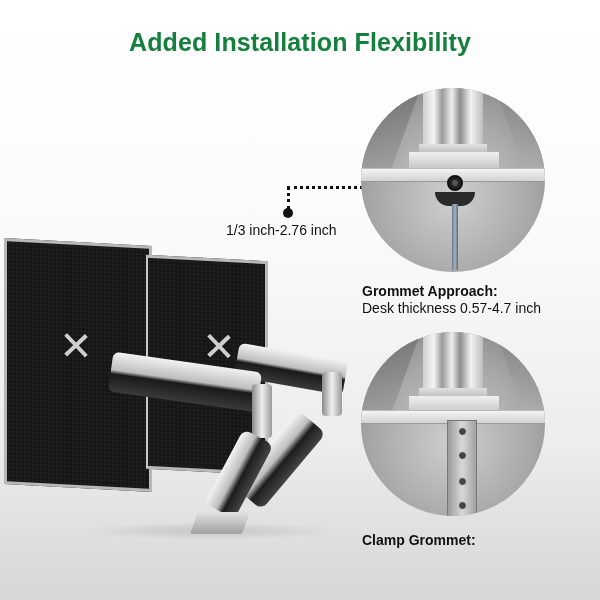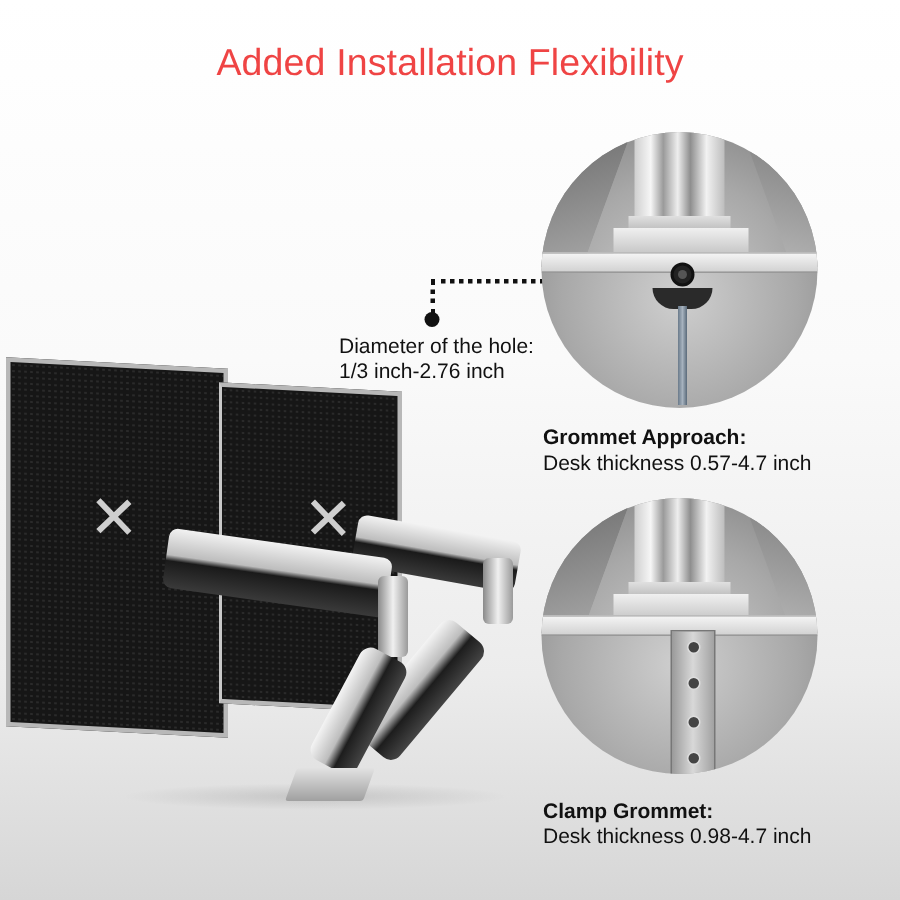--- a/index.html
+++ b/index.html
@@ -4,21 +4,21 @@
 <style>
   html, body { margin:0; padding:0; }
   body {
     width:600px; height:600px; overflow:hidden; position:relative;
     background: linear-gradient(180deg, #ffffff 0%, #fafafa 40%, #ececec 75%, #d6d6d6 100%);
     font-family: "Liberation Sans", "DejaVu Sans", sans-serif;
     color:#222;
   }
   .title {
     position:absolute; top:28px; left:0; width:600px; text-align:center;
-    font-size:25px; font-weight:normal; color:#ef4444; letter-spacing:0.1px;
+    font-size:25px; font-weight:bold; color:#15803d; letter-spacing:0.1px;
   }
   .label { position:absolute; font-size:14px; line-height:17px; color:#111; }
   .label .head { font-weight:bold; }
   .hole-label { left:226px; top:222px; font-size:14px; }
   .grommet-label { left:362px; top:283px; }
   .clamp-label { left:362px; top:532px; }
 
   .circle {
     position:absolute; width:184px; height:184px; border-radius:50%; overflow:hidden;
     background: radial-gradient(circle at 50% 60%, #cfcfcf 0%, #a8a8a8 55%, #7d7d7d 100%);
@@ -83,21 +83,20 @@
   <div class="lower lower2"></div>
   <div class="lower lower1"></div>
   <div class="clampbase"></div>
 </div>
 
 <div class="dotline-h"></div>
 <div class="dotline-v"></div>
 <div class="dot"></div>
 
 <div class="label hole-label">
-  <div>Diameter of the hole:</div>
   <div>1/3 inch-2.76 inch</div>
 </div>
 
 <div class="circle c1">
   <div class="wing-l"></div>
   <div class="wing-r"></div>
   <div class="pillar"></div>
   <div class="collar"></div>
   <div class="base"></div>
   <div class="desk"></div>
@@ -121,14 +120,13 @@
   <div class="plate">
     <div class="screw" style="top:6px"></div>
     <div class="screw" style="top:30px"></div>
     <div class="screw" style="top:56px"></div>
     <div class="screw" style="top:80px"></div>
   </div>
 </div>
 
 <div class="label clamp-label">
   <div class="head">Clamp Grommet:</div>
-  <div>Desk thickness 0.98-4.7 inch</div>
 </div>
 
 </body></html>

